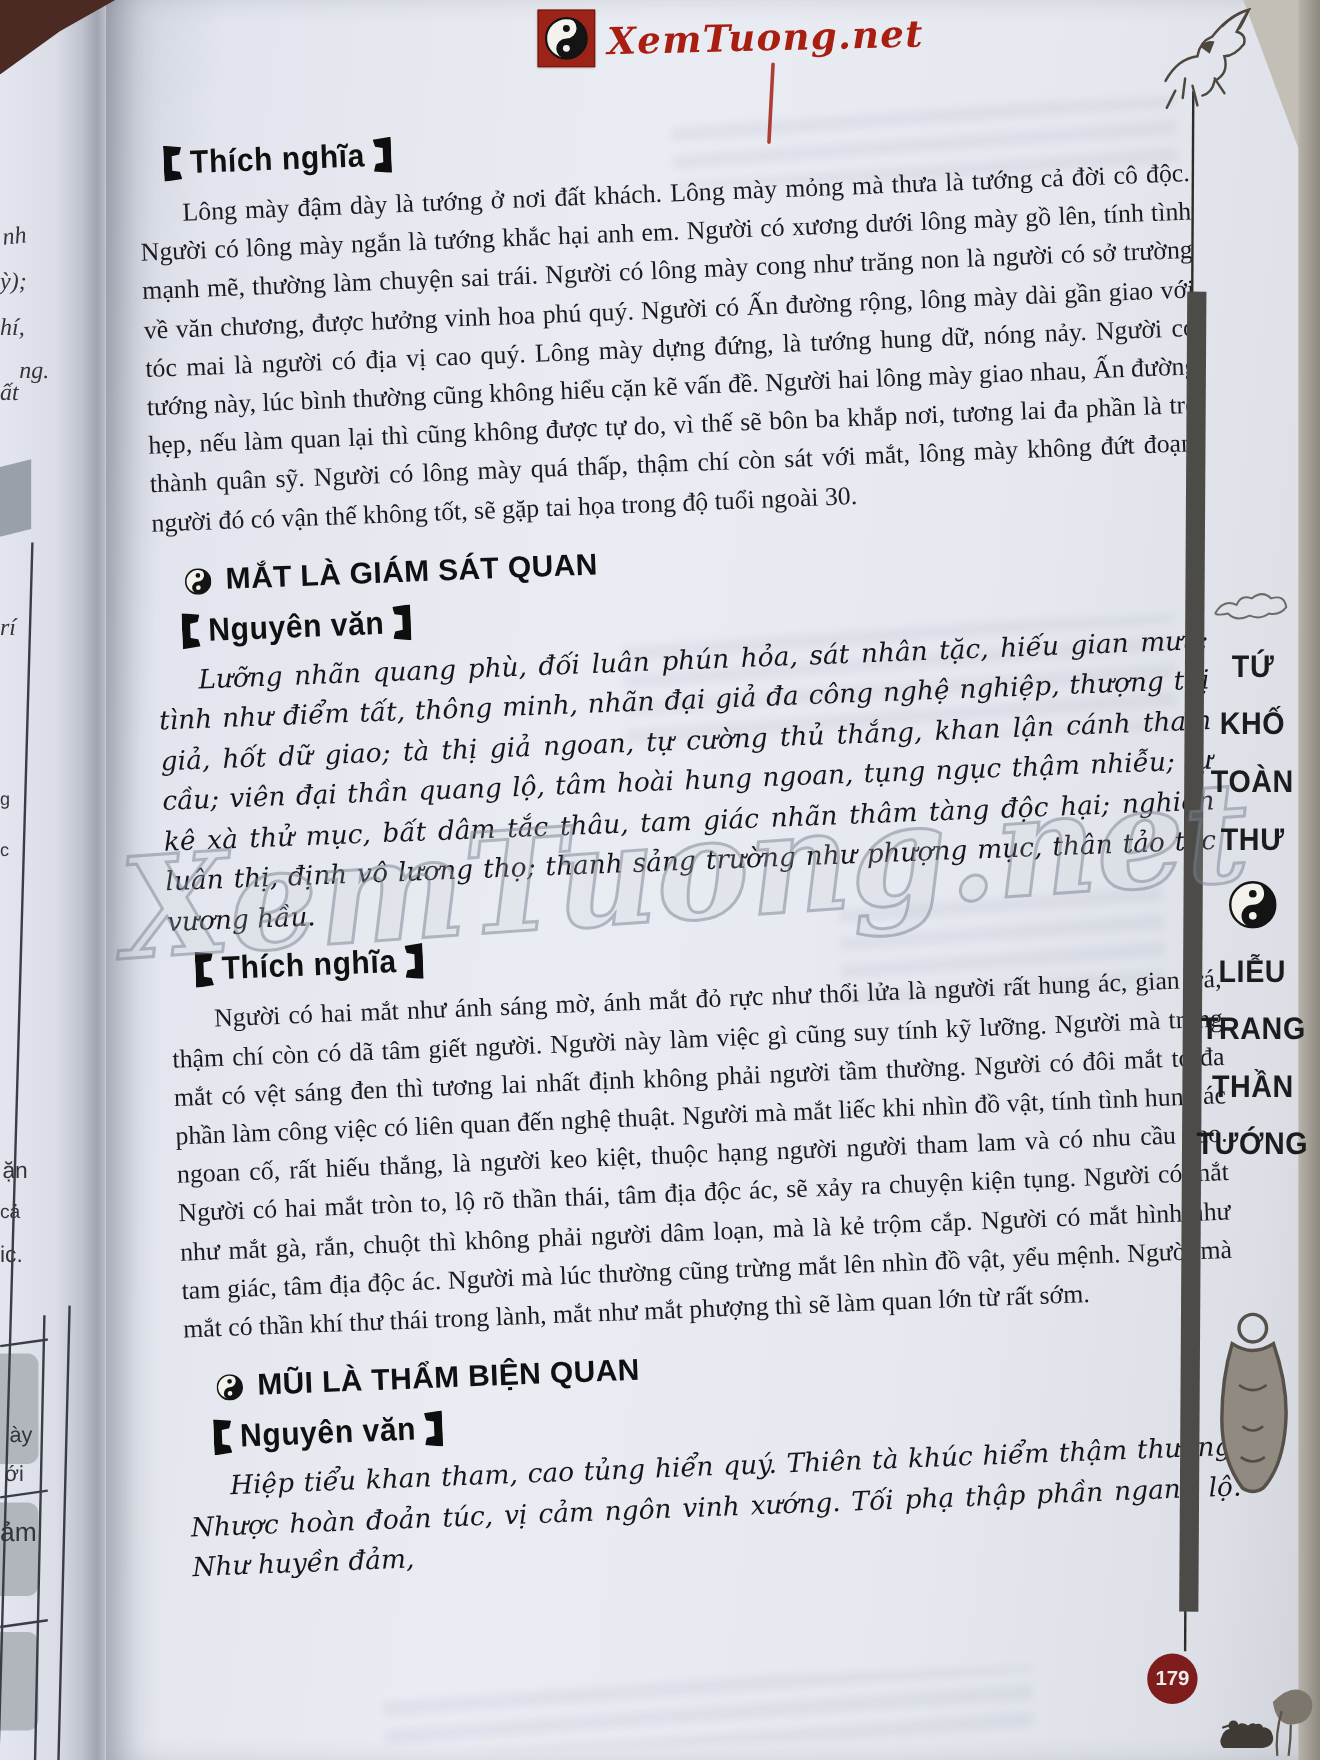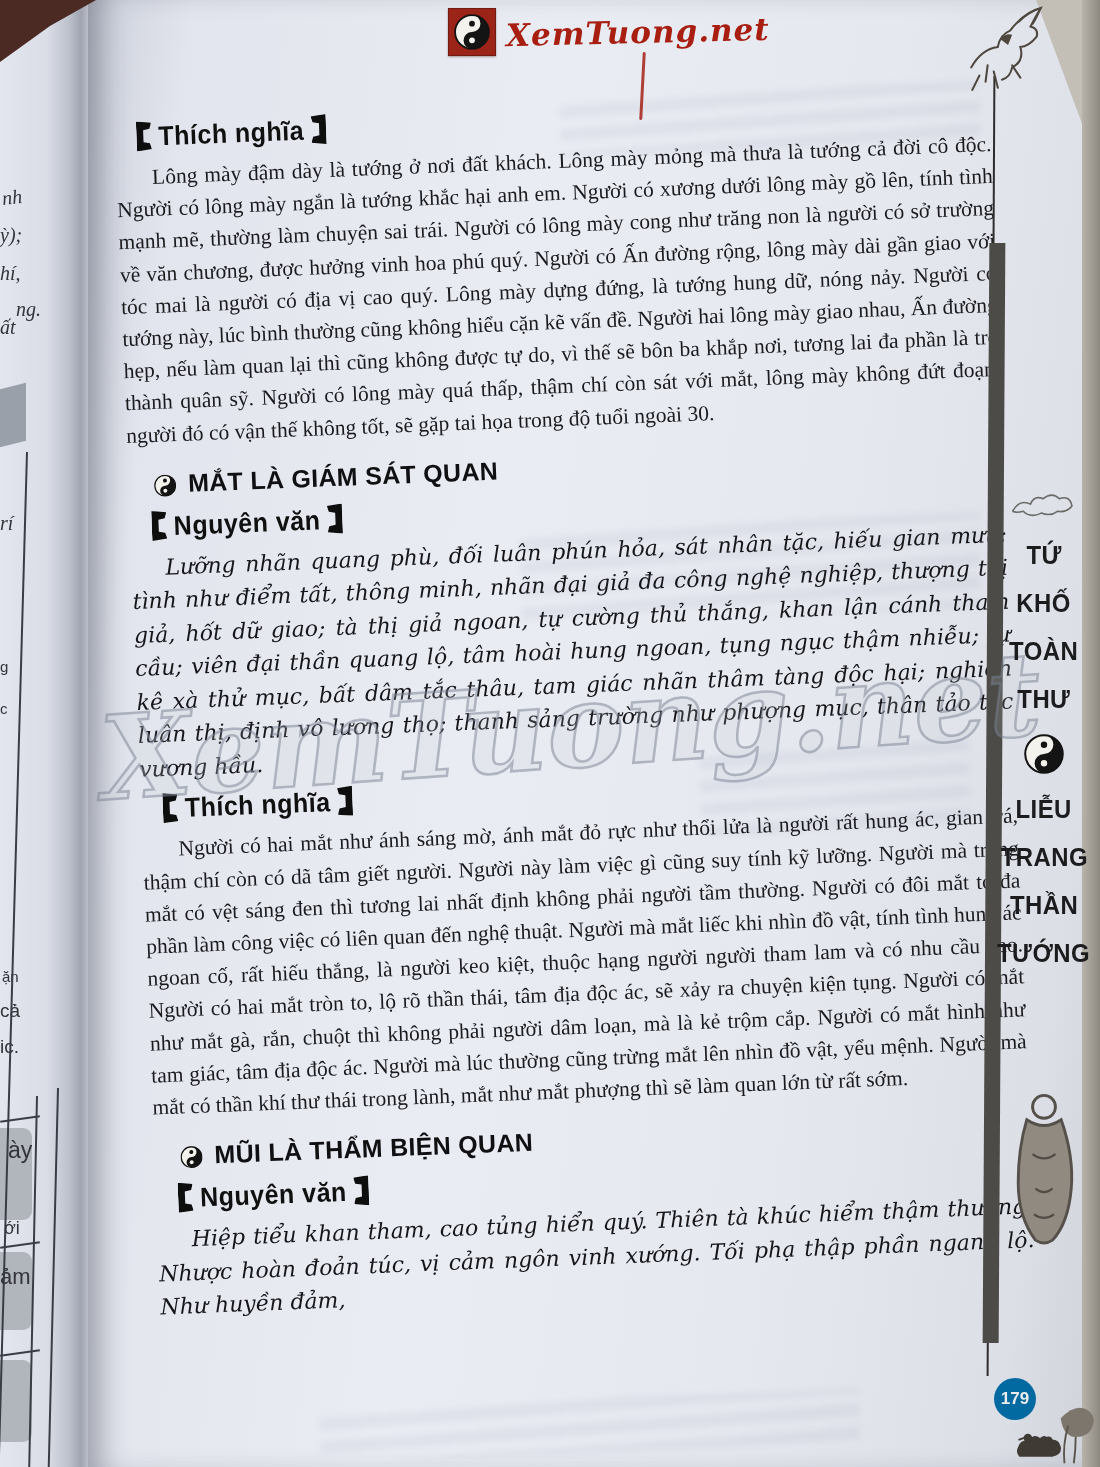--- a/index.html
+++ b/index.html
@@ -50,22 +50,22 @@
   .yy-small{width:22px;height:22px;flex:none}
   
   .wm{position:absolute;left:100px;top:668px;z-index:6;white-space:nowrap;pointer-events:none;
      font:700 italic 116px/116px "DejaVu Serif",serif;transform:rotate(-4deg);
      color:rgba(190,196,208,.16);-webkit-text-stroke:2.5px rgba(120,128,145,.5)}
   
   .rule-thin{position:absolute;left:990px;top:76px;width:2px;height:1300px;background:#2e2d2b;
      transform:rotate(.3deg);z-index:5}
   .rule-thick{position:absolute;left:986px;top:243px;width:16px;height:1100px;background:#4c4b47;
      transform:rotate(.35deg);z-index:5}
-  .page-badge{position:absolute;left:994px;top:1378px;width:42px;height:42px;border-radius:50%;
-     background:#0369a1;color:#ececec;display:flex;align-items:center;justify-content:center;
+  .page-badge{position:absolute;left:956px;top:1378px;width:42px;height:42px;border-radius:50%;
+     background:#7f1d1d;color:#ececec;display:flex;align-items:center;justify-content:center;
      font:700 17px "Liberation Sans",sans-serif;z-index:7}
   .sidebar{position:absolute;left:1002px;top:490px;width:84px;display:flex;flex-direction:column;
      align-items:center;gap:18px;z-index:6}
   .sb-word{font:800 26px/30px "Liberation Sans","DejaVu Sans",sans-serif;color:#1c1c1e;
      transform:scaleX(.92);letter-spacing:.5px}
   .yy-side{width:40px;height:40px;margin:2px 0}
   .cloud{width:72px;height:30px;margin-bottom:2px}
   .sage{width:86px;height:162px;margin-top:100px}
   .horse{position:absolute;left:952px;top:4px;width:106px;height:92px;z-index:6}
   .ducks{position:absolute;left:1012px;top:1392px;width:88px;height:75px;z-index:8}
@@ -90,24 +90,24 @@
 <div class="ghost" style="left:320px;top:1398px;width:540px;height:55px"></div>
 
 <span class="frag" style="left:2px;top:186px;transform:rotate(-6deg)">nh</span>
 <span class="frag" style="left:0;top:224px">ỳ);</span>
 <span class="frag" style="left:0;top:262px">hí,</span>
 <span class="frag" style="left:16px;top:298px">ng.</span>
 <span class="frag" style="left:0;top:316px">ất</span>
 <span class="frag" style="left:0;top:512px">rí</span>
 <span class="frag sans" style="left:0;top:658px">g</span>
 <span class="frag sans" style="left:0;top:700px">c</span>
-<span class="frag sans" style="left:2px;top:968px;font-size:15px">ặn</span>
-<span class="frag sans" style="left:0;top:1002px;font-size:19px">cả</span>
+<span class="frag sans" style="left:2px;top:968px;font-size:19px">ặn</span>
+<span class="frag sans" style="left:0;top:1002px;font-size:16px">cả</span>
 <span class="frag sans" style="left:0;top:1038px;font-size:19px">ic.</span>
-<span class="frag sans" style="left:8px;top:1142px;font-size:23px;z-index:4">ày</span>
+<span class="frag sans" style="left:8px;top:1188px;font-size:18px;z-index:4">ày</span>
 <span class="frag sans" style="left:4px;top:1220px;font-size:18px;z-index:4">ới</span>
 <span class="frag sans" style="left:0;top:1268px;font-size:22px;z-index:4">ảm</span>
 <div class="gbox"></div>
 <div class="tline" style="left:26px;top:452px;width:2px;height:1015px;transform:rotate(1.6deg);transform-origin:top left"></div>
 <div class="tline" style="left:57px;top:1088px;width:2px;height:379px;transform:rotate(1.4deg);transform-origin:top left"></div>
 <div class="tline" style="left:36px;top:1096px;width:2px;height:371px;transform:rotate(1.2deg);transform-origin:top left"></div>
 <div class="tline" style="left:0;top:1118px;width:40px;height:2px;transform:rotate(-8deg)"></div>
 <div class="tline" style="left:0;top:1244px;width:40px;height:2px;transform:rotate(-8deg)"></div>
 <div class="tline" style="left:0;top:1352px;width:40px;height:2px;transform:rotate(-8deg)"></div>
 <div class="grect" style="left:-14px;top:1128px;height:92px"></div>

